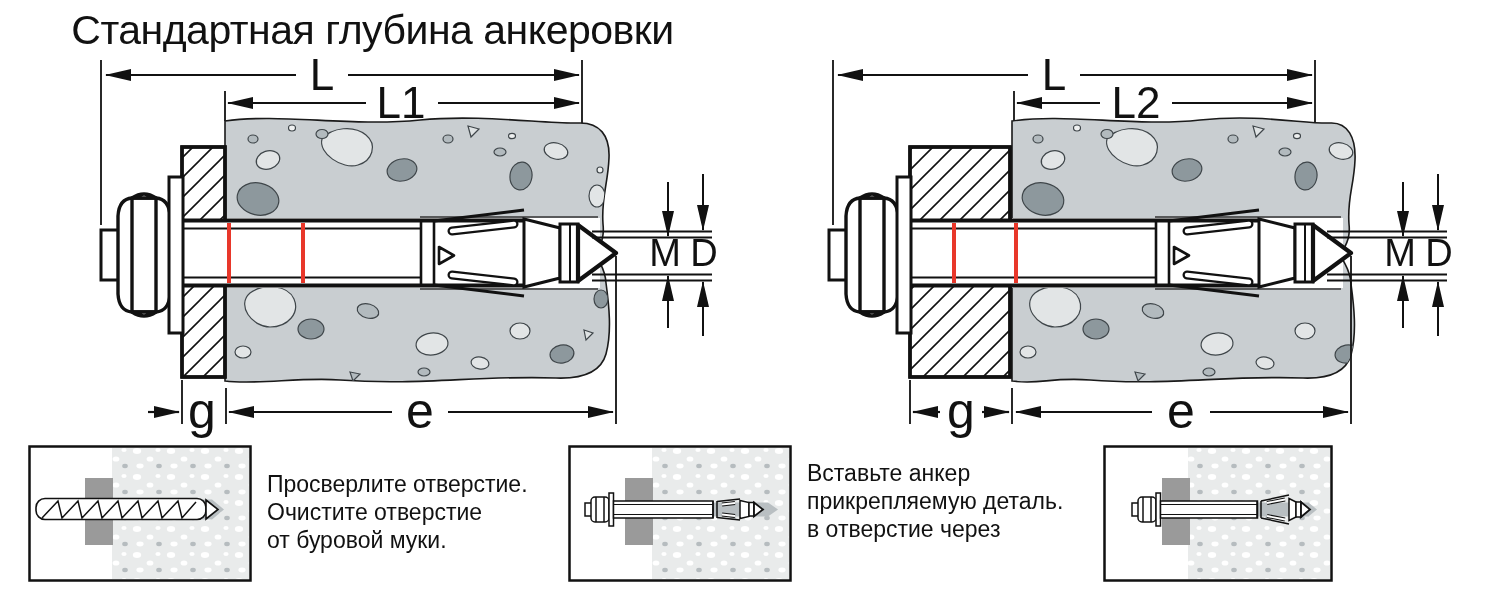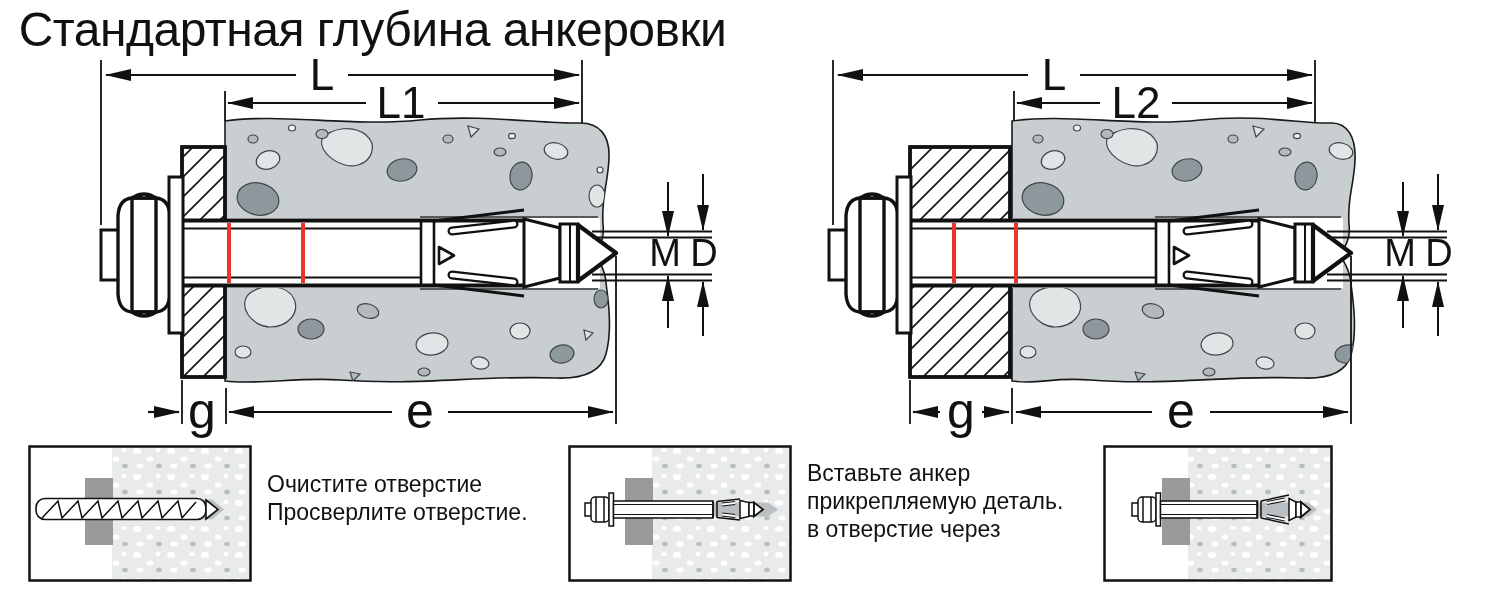--- a/index.html
+++ b/index.html
@@ -1,18 +1,18 @@
 <!DOCTYPE html>
 <html><head>
 <meta charset="utf-8">
 <style>
   html,body{margin:0;padding:0;background:#fff;}
   .stage{position:relative;width:1500px;height:600px;background:#fff;overflow:hidden;
          font-family:"Liberation Sans",sans-serif;color:#111;}
-  .title{position:absolute;top:7px;font-size:48px;line-height:46px;text-align:center;
+  .title{position:absolute;top:7px;font-size:41px;line-height:46px;text-align:center;
          letter-spacing:-0.5px;white-space:nowrap;}
   .title-left{left:0;width:745px;}
   .title-right{left:755px;width:745px;}
   .main-svg{position:absolute;left:0;top:55px;width:1500px;height:390px;}
   .panel-svg{position:absolute;}
   .step-text{position:absolute;font-size:23px;line-height:28px;}
   svg text{font-family:"Liberation Sans",sans-serif;fill:#111;}
   .dimlabel{font-size:44px;}
   .dimlabel-big{font-size:50px;}
   .dimlabel-md{font-size:38px;}
@@ -259,22 +259,23 @@
       <path d="M184,54.5 L196,64.5 L184,74.5 Z"></path>
     </g>
     <rect x="57" y="33" width="28" height="67" fill="#9a9a9a"></rect>
     <g>
       <rect x="8" y="53.5" width="170" height="21" rx="9" fill="#fff" stroke="#111" stroke-width="1.6"></rect>
       <path d="M14,73 L30,56 L34,73 L50,56 L54,73 L70,56 L74,73 L90,56 L94,73 L110,56 L114,73 L130,56 L134,73 L150,56 L154,73 L168,57" fill="none" stroke="#111" stroke-width="1.5"></path>
       <path d="M178,55 L190,64.5 L178,74 Z" fill="#fff" stroke="#111" stroke-width="1.6"></path>
     </g>
   </svg>
   <div class="step-text" style="left:267px;top:470px">
+    <div>Просверлите отверстие.</div>
     <div>Очистите отверстие</div>
-    <div>Просверлите отверстие.</div>
+    <div>от буровой муки.</div>
   </div>
 
   <svg class="panel-svg" style="left:568px;top:445px" width="224" height="137" viewBox="0 0 224 137">
     <defs>
       <pattern id="dots2" width="34" height="26" patternUnits="userSpaceOnUse">
         <rect width="34" height="26" fill="#e9ebeb"></rect>
         <ellipse cx="7" cy="6" rx="4.2" ry="3" fill="#fff"></ellipse>
         <ellipse cx="20" cy="14" rx="3.4" ry="2.6" fill="#fff"></ellipse>
         <ellipse cx="10" cy="21" rx="3.6" ry="2.4" fill="#fff"></ellipse>
         <ellipse cx="28" cy="5" rx="2.6" ry="2" fill="#fff"></ellipse>

